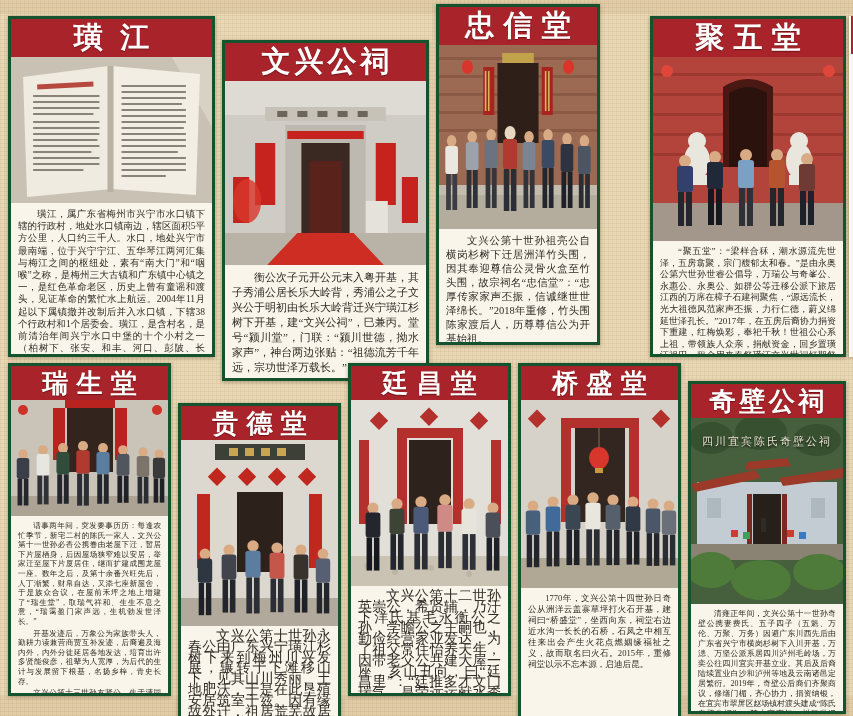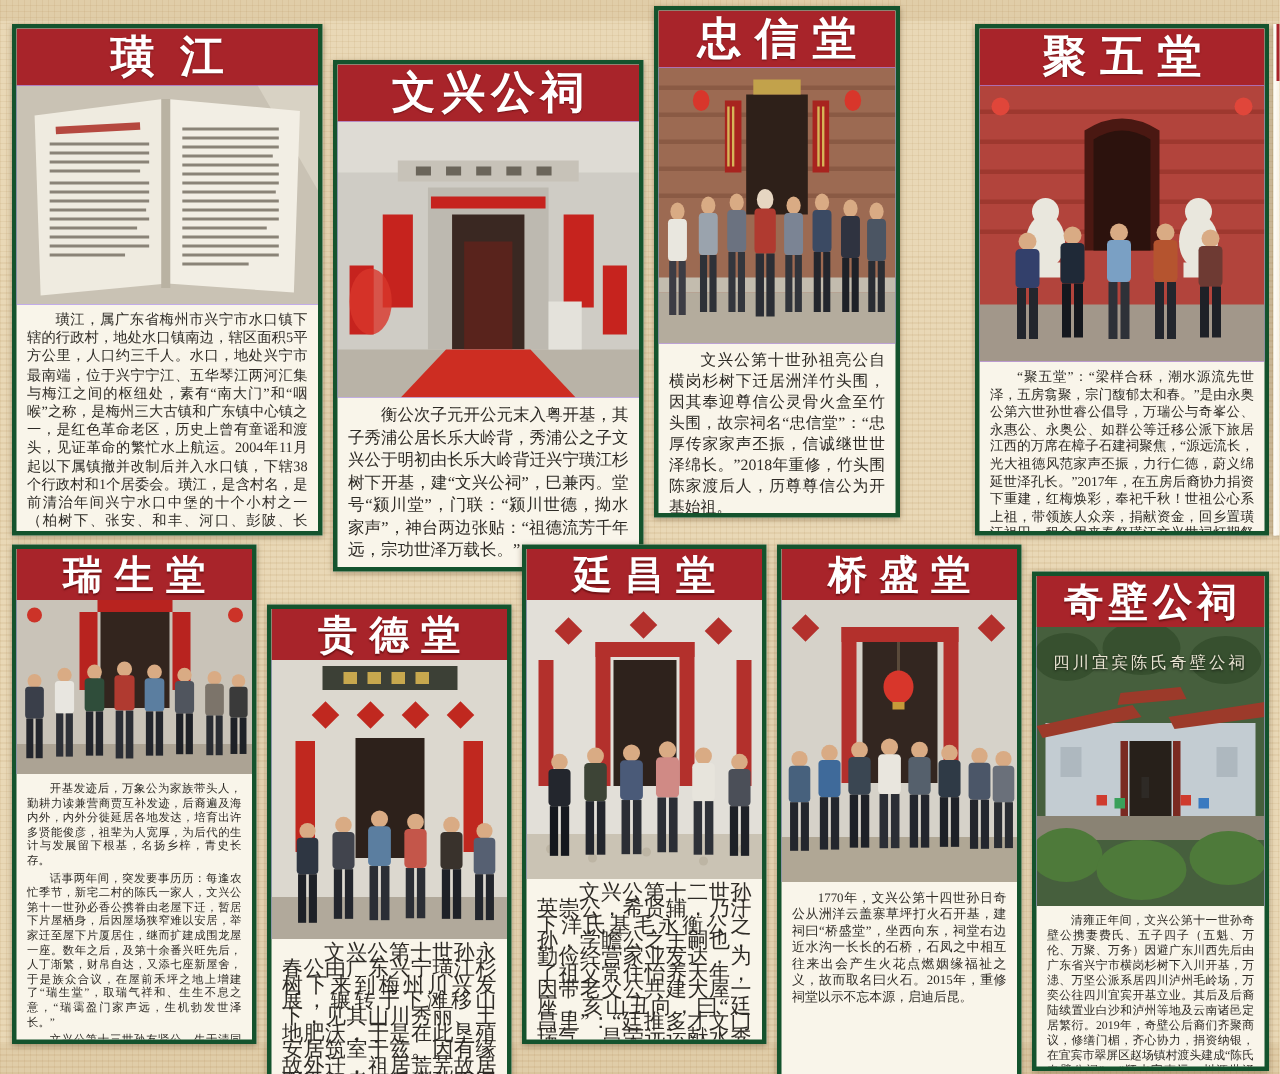--- a/index.html
+++ b/index.html
@@ -19,21 +19,21 @@
   .banner{
     background:#a8242a;color:#fff;display:flex;align-items:center;justify-content:center;
     font-weight:bold;font-family:"Liberation Sans",sans-serif;
     text-shadow:0 1px 1px rgba(60,0,0,.5);white-space:nowrap;overflow:hidden;
   }
   .row1 .banner{height:38px;font-size:29px;}
   .row2 .banner{height:34px;font-size:26px;}
   .sp2{letter-spacing:.6em;text-indent:.6em;}
   .sp3{letter-spacing:.32em;text-indent:.32em;}
   .sp4{letter-spacing:.14em;text-indent:.14em;}
-  .photo{position:relative;width:100%;overflow:hidden;background:#8b5cf6;}
+  .photo{position:relative;width:100%;overflow:hidden;background:#0369a1;}
   .photo svg{display:block;width:100%;height:100%;}
   .ptext{
     padding:5px 7px 4px 7px;color:#2e2b26;text-align:justify;
     font-family:"Liberation Serif",serif;overflow:hidden;
   }
   .ptext p{margin:0 0 2px 0;text-indent:2em;}
   .caption-overlay{
     position:absolute;left:0;top:16px;width:100%;text-align:center;
     color:#e9e4d2;font-size:11px;letter-spacing:2px;text-shadow:0 1px 2px rgba(0,0,0,.8);
     font-family:"Liberation Sans",sans-serif;
@@ -353,22 +353,22 @@
         <g transform="translate(148,54) scale(.76)">
             <circle r="6" fill="#d9ab84"></circle>
             <rect x="-8" y="5" width="16" height="27" rx="3" fill="#3a3a3a"></rect>
             <rect x="-7" y="32" width="6" height="32" fill="#1e2127"></rect>
             <rect x="1" y="32" width="6" height="32" fill="#1e2127"></rect>
           </g>
       </g>
     </svg>
   </div>
   <div class="ptext" style="font-size:7.6px;line-height:9.6px;height:172px;">
+    <p>话事两年间，突发要事历历：每逢农忙季节，新宅二村的陈氏一家人，文兴公第十一世孙必香公携眷由老屋下迁，暂居下片屋栖身，后因屋场狭窄难以安居，举家迁至屋下片厦居住，继而扩建成围龙屋一座。数年之后，及第十余番兴旺先后，人丁渐繁，财帛自达，又添七座新屋舍，于是族众合议，在屋前禾坪之地上增建了“瑞生堂”，取瑞气祥和、生生不息之意，“瑞霭盈门家声远，生机勃发世泽长。”</p>
     <p>开基发迹后，万象公为家族带头人，勤耕力读兼营商贾互补发迹，后裔遍及海内外，内外分徙延居各地发达，培育出许多贤能俊彦，祖辈为人宽厚，为后代的生计与发展留下根基，名扬乡梓，青史长存。</p>
-    <p>话事两年间，突发要事历历：每逢农忙季节，新宅二村的陈氏一家人，文兴公第十一世孙必香公携眷由老屋下迁，暂居下片屋栖身，后因屋场狭窄难以安居，举家迁至屋下片厦居住，继而扩建成围龙屋一座。数年之后，及第十余番兴旺先后，人丁渐繁，财帛自达，又添七座新屋舍，于是族众合议，在屋前禾坪之地上增建了“瑞生堂”，取瑞气祥和、生生不息之意，“瑞霭盈门家声远，生机勃发世泽长。”</p>
     <p>文兴公第十三世孙友贤公，生于清同治年间（1861），起斋瑞生，堂里、村庄、桥头、老屋、万联公户及培衍，其子有五，三子后裔两代旅居印尼等地，众多侨居，发展在外，如今在外后裔人丁远超本土聚居世孙数倍。</p>
   </div>
 </div>
 
 <div class="panel row2" style="left:178px;top:363px;width:163px;height:333px;margin-top:40px;">
   <div class="banner sp3">
       <span>贵德堂</span>
     </div>
   <div class="photo" style="height:186px;">
     <svg viewBox="0 0 157 186" preserveAspectRatio="none">

